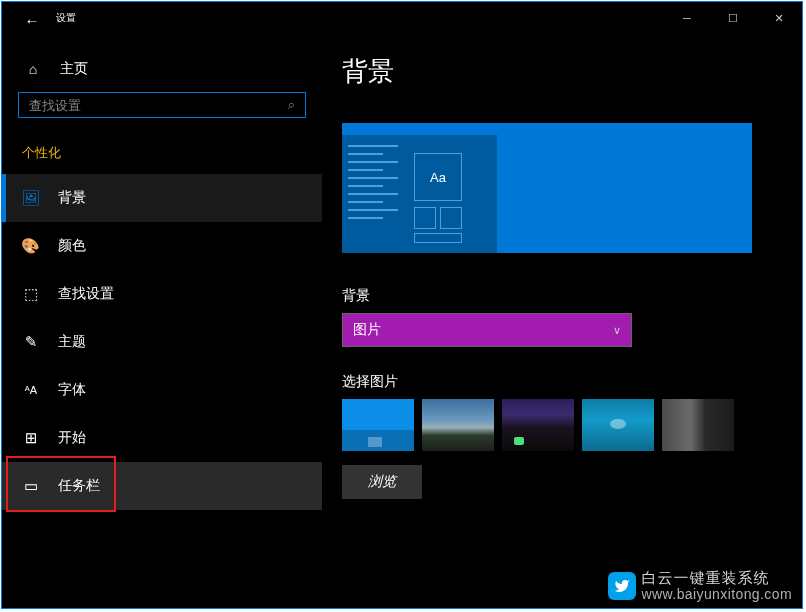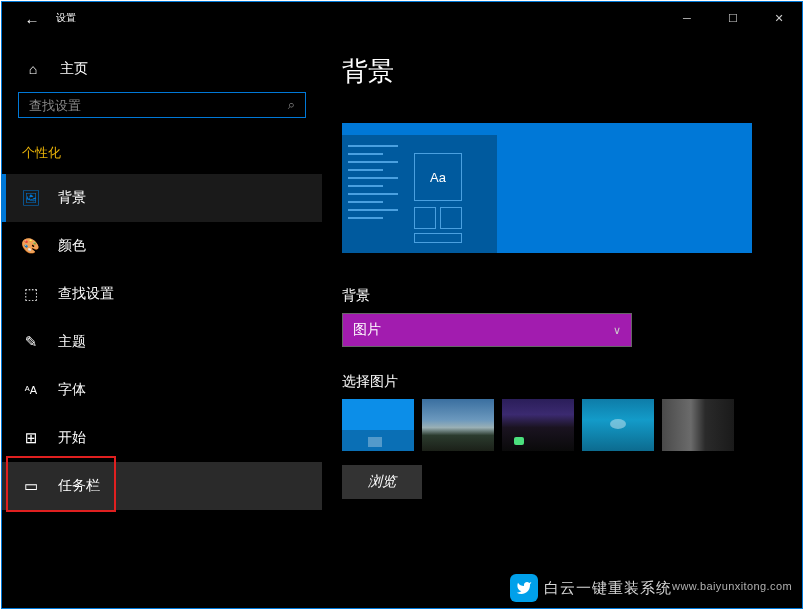--- a/index.html
+++ b/index.html
@@ -231,23 +231,23 @@
       gap: 6px;
       color: #d8d8d8;
     }
     .watermark .badge {
       width: 28px; height: 28px;
       background: #00a0ea;
       border-radius: 6px;
       display: flex; align-items: center; justify-content: center;
       color: #fff;
     }
-    .watermark .txt { display:flex; flex-direction:row; line-height:1.1;}
+    .watermark .txt { display:flex; flex-direction:column; line-height:1.1;}
     .watermark .txt .big { font-size: 15px; letter-spacing: 1px;}
-    .watermark .txt .small { font-size: 11px; color:#b0b0b0; letter-spacing: .4px;}
+    .watermark .txt .small { font-size: 14px; color:#b0b0b0; letter-spacing: .4px;}
   </style>
 </head>
 <body>
 
 <div class="window">
   <div class="titlebar">
     <div class="back">
       <span>←</span>
     </div>
     <div class="title">设置</div>

